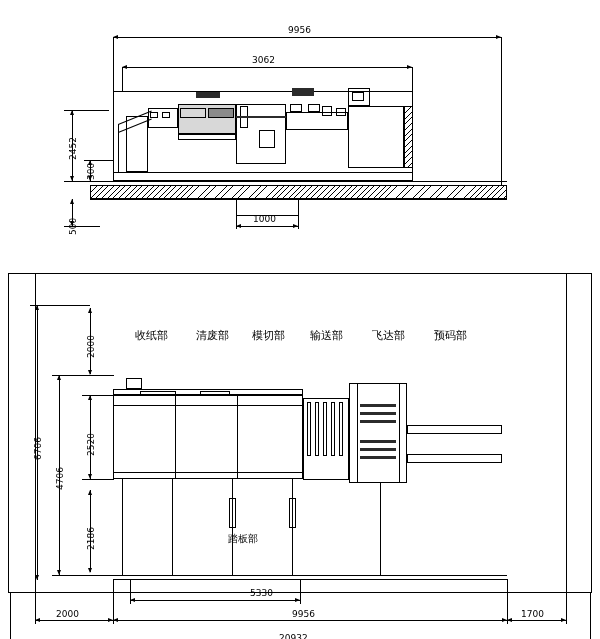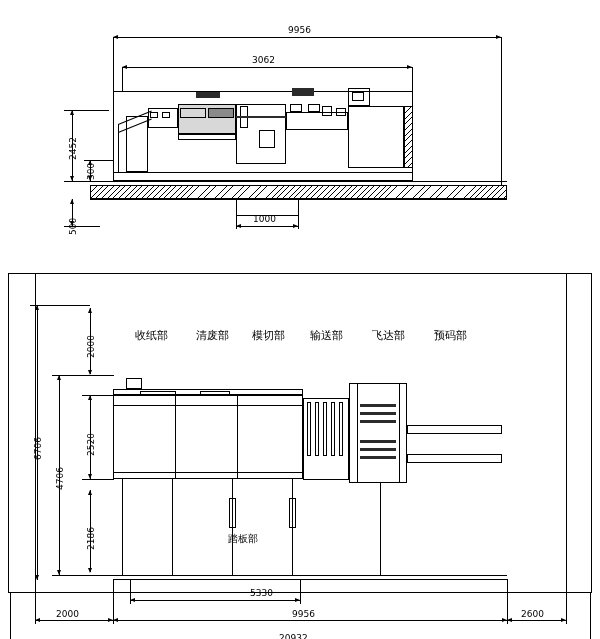--- a/index.html
+++ b/index.html
@@ -209,21 +209,21 @@
   <div class="ln hline" style="left:35px;top:600px;width:78px;"></div>
   <div class="arrow-l" style="left:35px;top:597.5px;"></div>
   <div class="arrow-r" style="left:108px;top:597.5px;"></div>
   <div class="ln vline" style="left:35px;top:573px;height:31px;"></div>
   <div class="dim-text" style="left:56px;top:589px;">2000</div>
 
   <div class="ln hline" style="left:507px;top:600px;width:59px;"></div>
   <div class="arrow-l" style="left:507px;top:597.5px;"></div>
   <div class="arrow-r" style="left:561px;top:597.5px;"></div>
   <div class="ln vline" style="left:566px;top:573px;height:31px;"></div>
-  <div class="dim-text" style="left:521px;top:589px;">2600</div>
+  <div class="dim-text" style="left:521px;top:589px;">1700</div>
 
   <div class="ln hline" style="left:10px;top:625px;width:580px;"></div>
   <div class="arrow-l" style="left:10px;top:622.5px;"></div>
   <div class="arrow-r" style="left:585px;top:622.5px;"></div>
   <div class="ln vline" style="left:10px;top:573px;height:55px;"></div>
   <div class="ln vline" style="left:590px;top:573px;height:55px;"></div>
   <div class="dim-text" style="left:279px;top:613px;">20932</div>
 
 </div>
 

